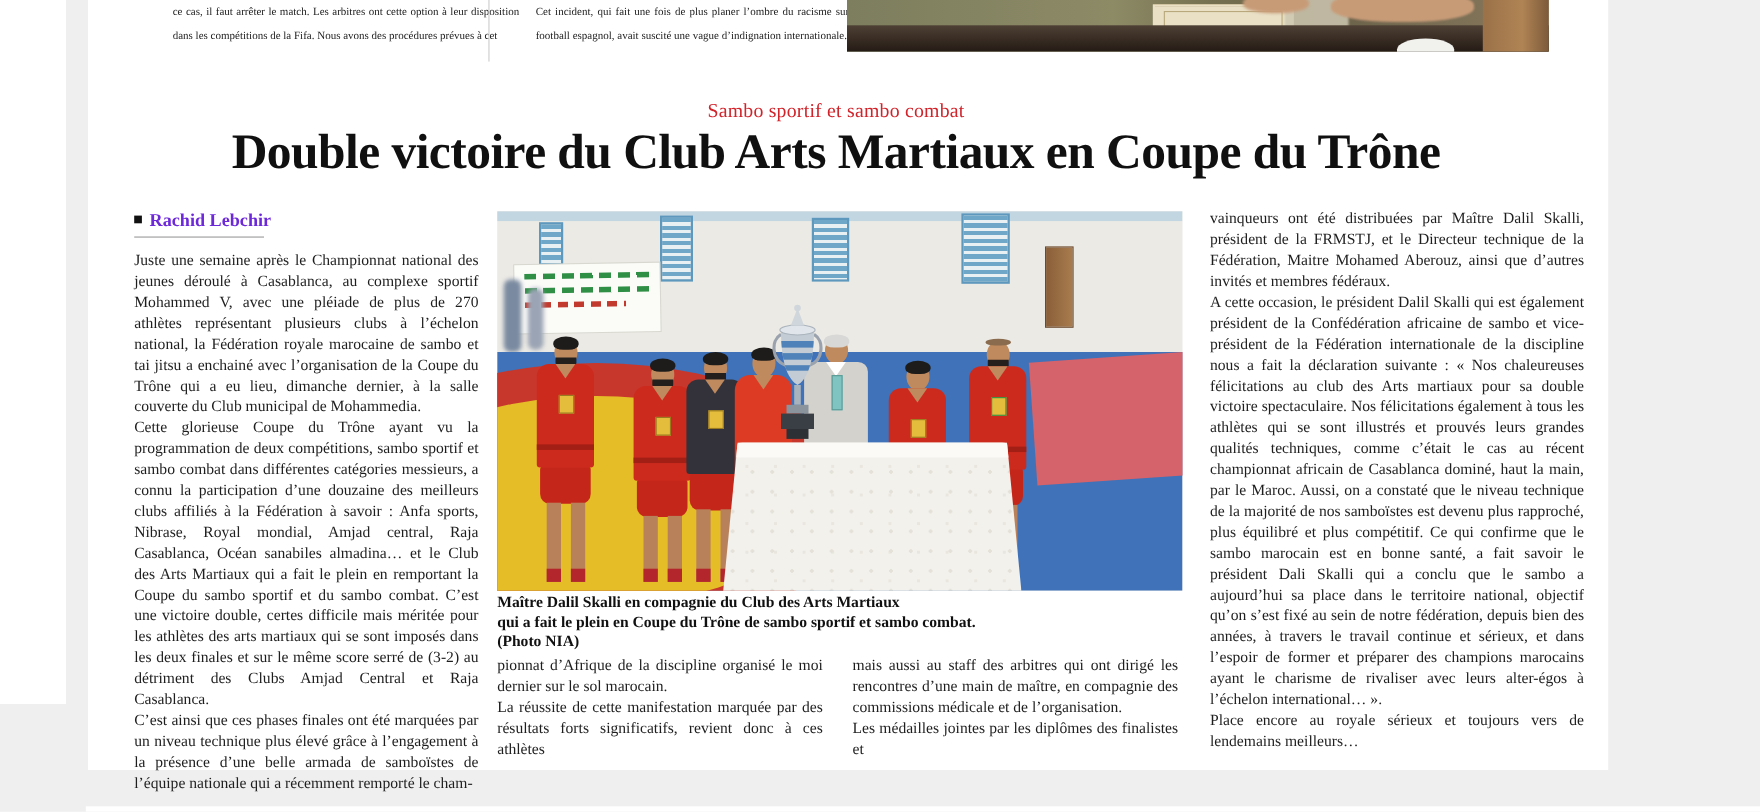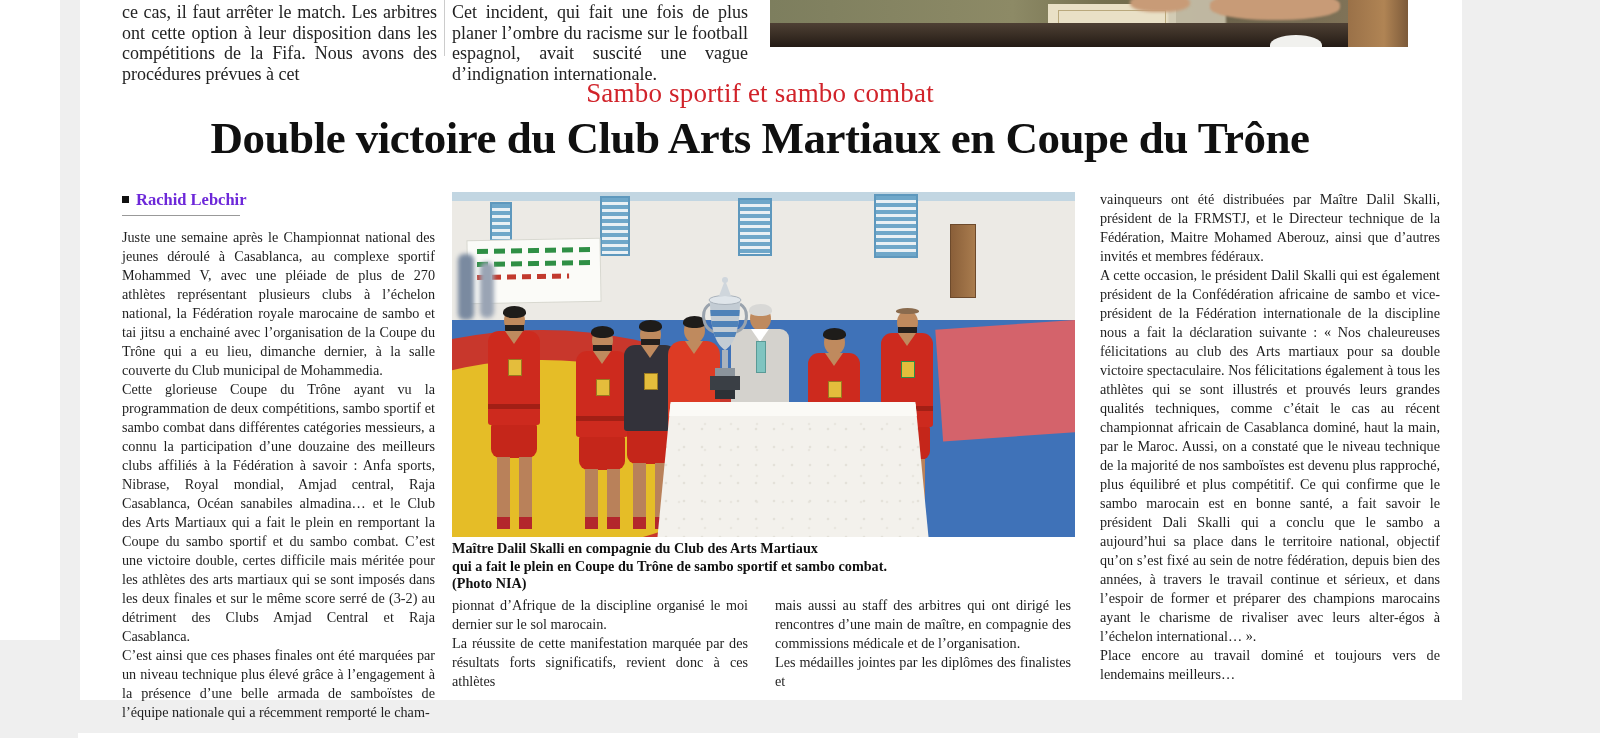--- a/index.html
+++ b/index.html
@@ -6,41 +6,41 @@
   body{
     width:1600px;height:738px;position:relative;overflow:hidden;
     background:#efefef;
     font-family:"Liberation Serif", serif;
   }
   .adjacent-page{position:absolute;left:0;top:0;width:60px;height:640px;background:#ffffff;}
   .next-sheet{position:absolute;left:78px;top:733px;width:1522px;height:5px;background:#ffffff;}
   .sheet{position:absolute;left:80px;top:0;width:1382px;height:700px;background:#ffffff;}
 
   
-  .topfrag{position:absolute;top:2px;font-size:18px;line-height:20.5px;color:#222;text-align:justify;}
+  .topfrag{position:absolute;top:2px;font-size:10px;line-height:20.5px;color:#222;text-align:justify;margin-left:35px;}
   .topfrag-left{left:42px;width:315px;}
   .topfrag-right{left:372px;width:296px;}
   .topfrag-divider{position:absolute;left:364px;top:0;width:1px;height:56px;background:#cccccc;}
 
   
   .topphoto{position:absolute;left:690px;top:0;width:638px;height:47px;overflow:hidden;
     background:linear-gradient(90deg,#7d7e5e 0%,#8d8a66 38%,#75704f 52%,#6a6149 68%,#746a52 80%,#8a7a5c 100%);}
   .topphoto .tp-table{position:absolute;left:0;right:0;bottom:0;height:24px;background:linear-gradient(#4e4034,#241b15);}
   .topphoto .tp-paper{position:absolute;left:278px;top:4px;width:128px;height:34px;background:#e9e0c6;
     box-shadow:inset 0 0 0 2px #e9e0c6, inset 6px 6px 0 -4px #b9a87c;}
   .topphoto .tp-paper:after{content:"";position:absolute;inset:6px 10px;border:1px solid #b9a87c;}
   .topphoto .tp-glass{position:absolute;left:398px;top:-4px;width:58px;height:46px;background:rgba(206,199,176,.85);filter:blur(1px);}
   .topphoto .tp-hand{position:absolute;left:440px;top:-8px;width:130px;height:28px;border-radius:45%;background:#c89b77;filter:blur(1px);}
   .topphoto .tp-hand2{position:absolute;left:360px;top:-6px;width:60px;height:18px;border-radius:45%;background:#c89b77;filter:blur(1.5px);}
   .topphoto .tp-cup{position:absolute;left:500px;bottom:-8px;width:52px;height:20px;border-radius:50% 50% 0 0;background:#f1f1ee;}
   .topphoto .tp-wood{position:absolute;right:0;top:0;width:60px;height:47px;background:linear-gradient(90deg,#9a7148,#b08454 60%,#7c5a3a);}
 
   
-  .kicker{position:absolute;left:60px;top:78px;width:1240px;text-align:center;
-    font-size:27px;color:#d1232a;letter-spacing:.2px;}
+  .kicker{position:absolute;left:60px;top:90px;width:1240px;text-align:center;
+    font-size:18px;color:#d1232a;letter-spacing:.2px;}
   .headline{position:absolute;left:40px;top:114px;width:1280px;margin:0;text-align:center;
     font-size:45px;font-weight:bold;color:#101010;letter-spacing:-.5px;line-height:1.1;}
   .byline{position:absolute;left:42px;top:190px;color:#6d28d9;}
   .byline-square{display:inline-block;width:7px;height:7px;background:#111;margin-right:7px;vertical-align:2px;}
   .byline-name{font-weight:bold;font-size:16.5px;}
   .byline-rule{width:118px;height:1px;background:#999;margin-top:5px;}
 
   
   .col{position:absolute;font-size:14.2px;line-height:19px;color:#1e1e1e;text-align:justify;}
   .col p{margin:0;}
@@ -338,18 +338,18 @@
   </div>
 
   <div class="col col-mid1">
     <p>pionnat d’Afrique de la discipline organisé le moi dernier sur le sol marocain.</p>
     <p>La réussite de cette manifestation marquée par des résultats forts significatifs, revient donc à ces athlètes</p>
   </div>
 
   <div class="col col-right">
     <p>vainqueurs ont été distribuées par Maître Dalil Skalli, président de la FRMSTJ, et le Directeur technique de la Fédération, Maitre Mohamed Aberouz, ainsi que d’autres invités et membres fédéraux.</p>
     <p>A cette occasion, le président Dalil Skalli qui est également président de la Confédération africaine de sambo et vice-président de la Fédération internationale de la discipline nous a fait la déclaration suivante : « Nos chaleureuses félicitations au club des Arts martiaux pour sa double victoire spectaculaire. Nos félicitations également à tous les athlètes qui se sont illustrés et prouvés leurs grandes qualités techniques, comme c’était le cas au récent championnat africain de Casablanca dominé, haut la main, par le Maroc. Aussi, on a constaté que le niveau technique de la majorité de nos samboïstes est devenu plus rapproché, plus équilibré et plus compétitif. Ce qui confirme que le sambo marocain est en bonne santé, a fait savoir le président Dali Skalli qui a conclu que le sambo a aujourd’hui sa place dans le territoire national, objectif qu’on s’est fixé au sein de notre fédération, depuis bien des années, à travers le travail continue et sérieux, et dans l’espoir de former et préparer des champions marocains ayant le charisme de rivaliser avec leurs alter-égos à l’échelon international… ».</p>
-    <p>Place encore au travail dominé et toujours vers de lendemains meilleurs…</p>
+    <p>Place encore au royale sérieux et toujours vers de lendemains meilleurs…</p>
   </div>
 
 </div>
 
 <div class="next-sheet"></div>
 
 </body></html>

